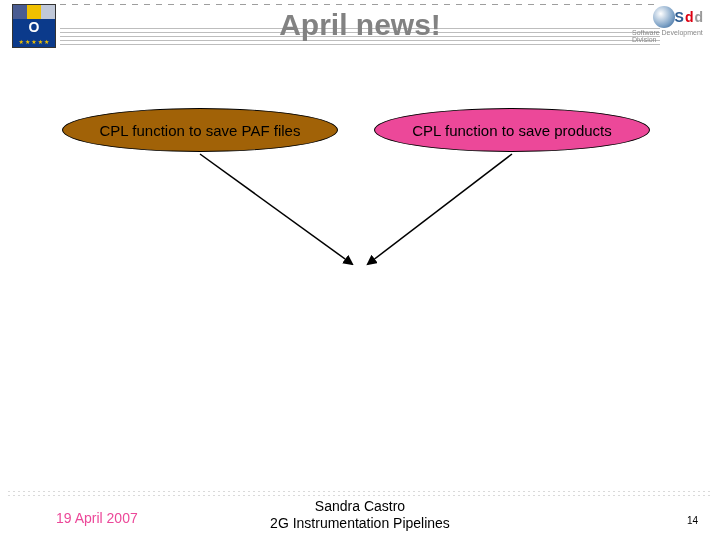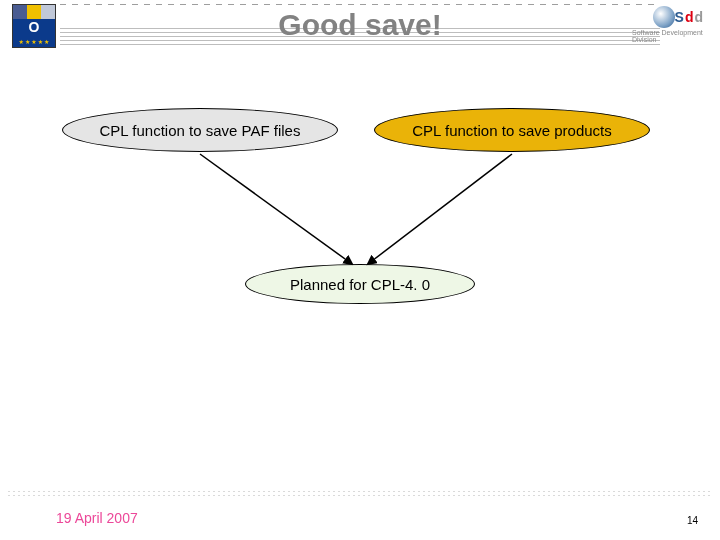--- a/index.html
+++ b/index.html
@@ -38,22 +38,22 @@
   .footer-dashes-a { position: absolute; bottom: 48px; left: 8px; right: 8px; height: 1px;
     background-image: repeating-linear-gradient(to right, #dadada 0, #dadada 2px, transparent 2px, transparent 5px); }
   .footer-dashes-b { position: absolute; bottom: 44px; left: 8px; right: 8px; height: 1px;
     background-image: repeating-linear-gradient(to right, #dadada 0, #dadada 2px, transparent 2px, transparent 5px); }
   .footer-date { position: absolute; bottom: 14px; left: 56px; font-size: 14px; color: #ec4899; }
   .footer-center { position: absolute; bottom: 8px; left: 0; right: 0; text-align: center; font-size: 14px; color: #000; line-height: 1.2; }
   .footer-page { position: absolute; bottom: 14px; right: 22px; font-size: 10px; color: #000; }
 
   
   .ellipse { position: absolute; border-radius: 50%; border: 1.5px solid #000; display: flex; align-items: center; justify-content: center; font-size: 15px; color: #000; }
-  .ellipse.left  { top: 108px; left: 62px; width: 276px; height: 44px; background: #e5e5e5; }
-  .ellipse.right { top: 108px; left: 374px; width: 276px; height: 44px; background: #eab308; }
+  .ellipse.left  { top: 108px; left: 62px; width: 276px; height: 44px; background: #a16207; }
+  .ellipse.right { top: 108px; left: 374px; width: 276px; height: 44px; background: #ec4899; }
   .ellipse.bottom { top: 264px; left: 245px; width: 230px; height: 40px; background: #eef7e6; }
 
   .arrows { position: absolute; top: 104px; left: 60px; width: 600px; height: 200px; pointer-events: none; }
 </style>
 </head>
 <body>
 
 <div class="slide">
 
   <div class="header">
@@ -79,41 +79,42 @@
     <div class="logo-right">
       <div class="logo-right-top">
         <div class="logo-right-circ"></div>
         <div class="logo-right-text">
           <span class="lr-s">S</span><span class="lr-d1">d</span><span class="lr-d2">d</span>
         </div>
       </div>
       <div class="logo-right-sub">Software Development Division</div>
     </div>
 
-    <div class="title">Good save!</div>
+    <div class="title">April news!</div>
   </div>
 
   <div class="ellipse left">
     <span>CPL function to save PAF files</span>
   </div>
   <div class="ellipse right">
     <span>CPL function to save products</span>
-  </div>
-  <div class="ellipse bottom">
-    <span>Planned for CPL-4. 0</span>
   </div>
 
   <svg class="arrows" viewBox="0 0 600 200">
     <defs>
       <marker id="ah" viewBox="0 0 10 10" refX="8" refY="5" markerWidth="7" markerHeight="7" orient="auto-start-reverse">
         <path d="M 0 0 L 10 5 L 0 10 z" fill="#000"></path>
       </marker>
     </defs>
     <line x1="140" y1="50" x2="292" y2="160" stroke="#000" stroke-width="1.5" marker-end="url(#ah)"></line>
     <line x1="452" y1="50" x2="308" y2="160" stroke="#000" stroke-width="1.5" marker-end="url(#ah)"></line>
   </svg>
 
   <div class="footer-dashes-a"></div>
   <div class="footer-dashes-b"></div>
   <div class="footer-date">19 April 2007</div>
+  <div class="footer-center">
+    <div>Sandra Castro</div>
+    <div>2G Instrumentation Pipelines</div>
+  </div>
   <div class="footer-page">14</div>
 
 </div>
 
 </body></html>

